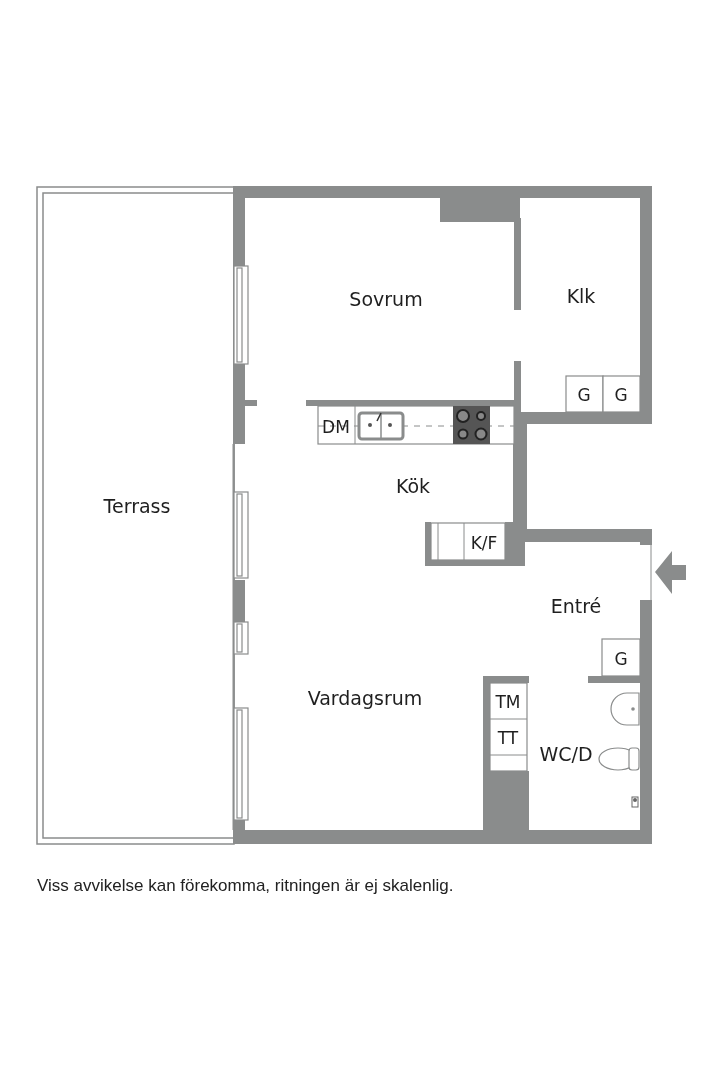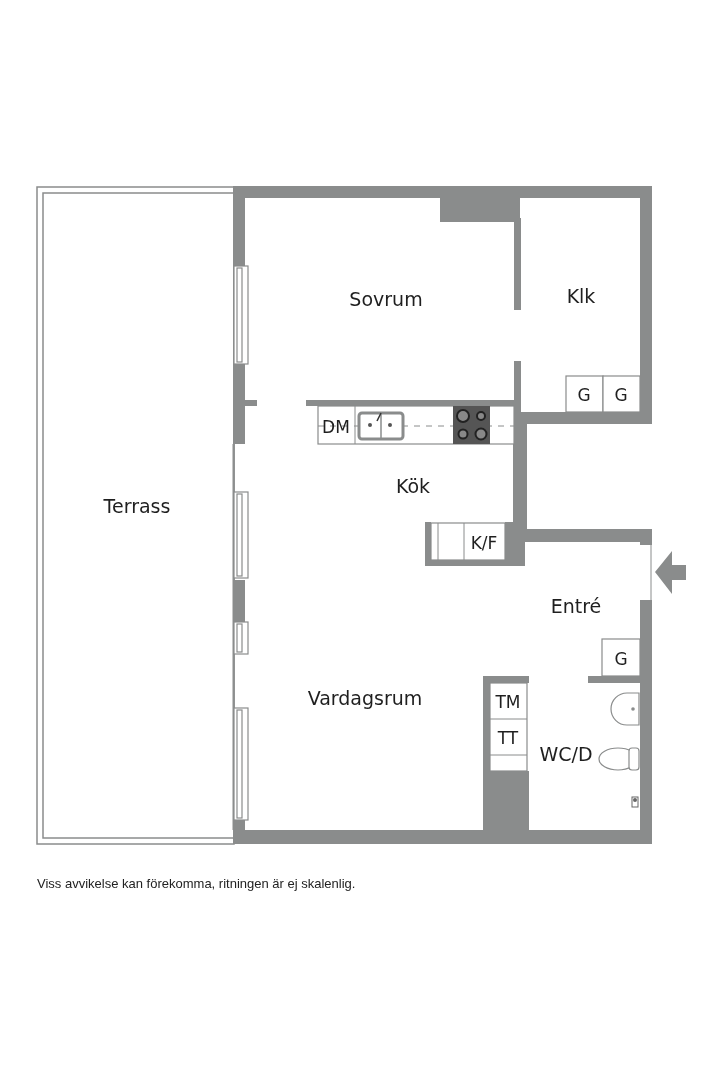--- a/index.html
+++ b/index.html
@@ -3,21 +3,21 @@
   <meta charset="utf-8">
   <style>
     html, body { margin: 0; padding: 0; background: #ffffff; }
     body { width: 720px; height: 1080px; position: relative; overflow: hidden; font-family: "DejaVu Sans", sans-serif; }
     #plan { position: absolute; left: 0; top: 0; width: 720px; height: 1080px; }
     .wall { fill: #8a8c8c; }
     .thin { fill: none; stroke: #8a8c8c; stroke-width: 1.5; }
     .fix { fill: #ffffff; stroke: #8a8c8c; stroke-width: 1.2; }
     .room-label { font-family: "DejaVu Sans", sans-serif; font-size: 19px; fill: #1f1f1f; text-anchor: middle; }
     .fix-label { font-family: "DejaVu Sans", sans-serif; font-size: 17px; fill: #1f1f1f; text-anchor: middle; }
-    .disclaimer { position: absolute; left: 37px; top: 876px; font-size: 13px; color: #222; font-family: "Liberation Sans", sans-serif; }
+    .disclaimer { position: absolute; left: 37px; top: 876px; font-size: 17px; color: #222; font-family: "Liberation Sans", sans-serif; }
   </style>
 </head>
 <body>
 
 <svg id="plan" viewBox="0 0 720 1080" xmlns="http://www.w3.org/2000/svg">
 
   <g>
     <rect x="37" y="187" width="197" height="657" class="thin"></rect>
     <rect x="43" y="193" width="191" height="645" class="thin"></rect>
   </g>

